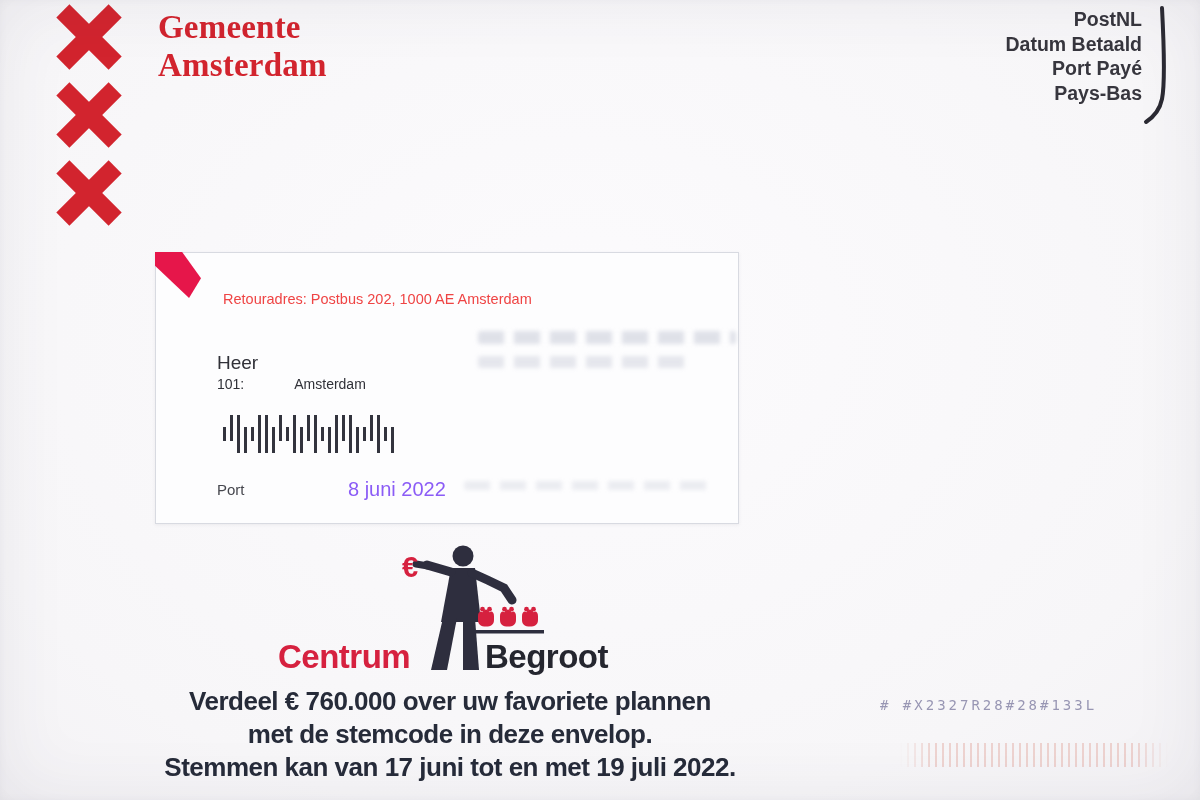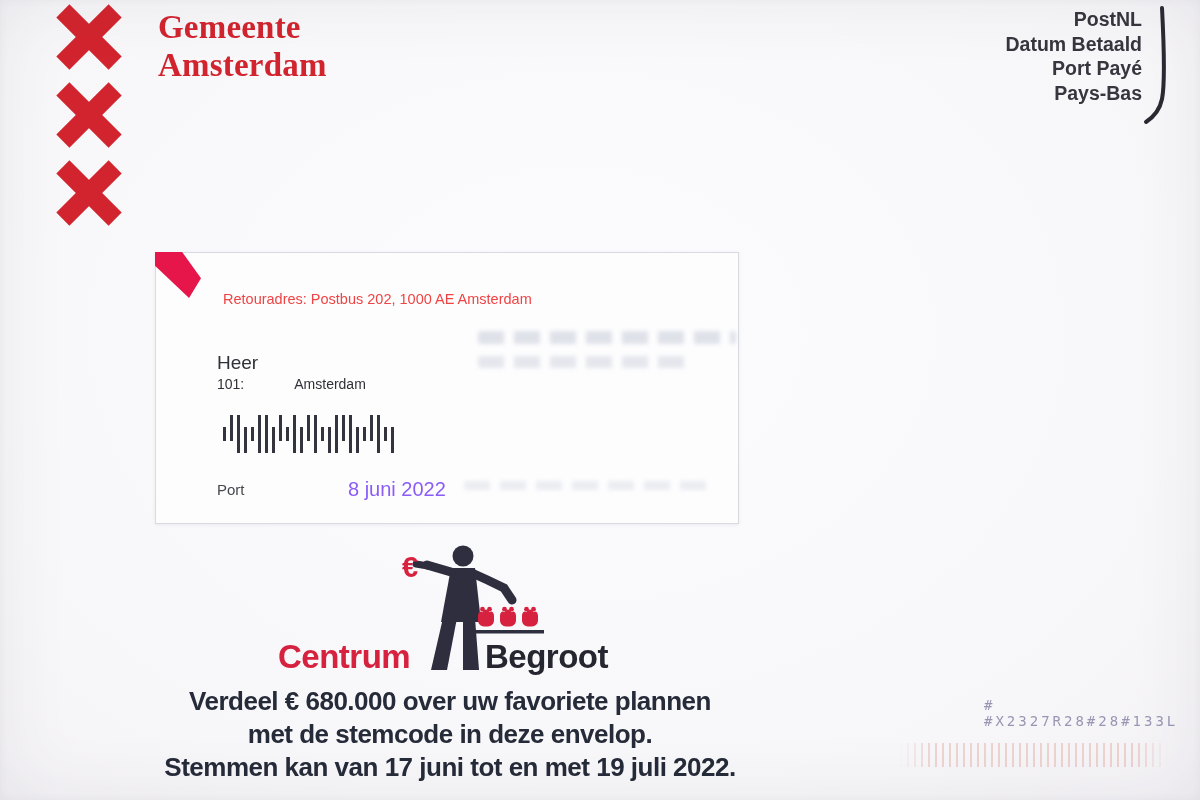--- a/index.html
+++ b/index.html
@@ -57,21 +57,21 @@
   .campaign-logo .body{fill:var(--dark-navy,#2e2e3e);}
   .campaign-logo .limb{stroke:var(--dark-navy,#2e2e3e);fill:none;stroke-linecap:round;}
   .campaign-logo .red{fill:var(--campaign-red,#d6213f);}
   .logo-text{font-family:"Liberation Sans",sans-serif;font-weight:700;font-size:33px;letter-spacing:-.5px;}
 
   
   .tagline{position:absolute;left:0;top:685px;width:900px;text-align:center;
     color:#262b39;font-weight:700;font-size:26px;line-height:33px;letter-spacing:-.5px;}
 
   
-  .sort-code{position:absolute;left:984px;top:697px;font-family:"DejaVu Sans Mono",monospace;
+  .sort-code{position:absolute;left:880px;top:697px;font-family:"DejaVu Sans Mono",monospace;
     font-size:14px;letter-spacing:3px;color:#8886a8;opacity:.85;}
   .bleed-barcode{position:absolute;left:900px;top:743px;width:268px;height:24px;opacity:.45;
     background:repeating-linear-gradient(90deg,rgba(219,142,130,.75) 0 2px,transparent 2px 7px);
     filter:blur(.7px);
     -webkit-mask-image:linear-gradient(90deg,transparent,#000 12%,#000 88%,transparent);
     mask-image:linear-gradient(90deg,transparent,#000 12%,#000 88%,transparent);}
 </style>
 </head>
 <body>
 
@@ -150,21 +150,21 @@
       <use href="#purse" x="228" y="69"></use>
       <use href="#purse" x="250" y="69"></use>
     </g>
     <rect class="body" x="202" y="92" width="72" height="3.5"></rect>
 
     <text class="logo-text red" x="8" y="130">Centrum</text>
     <text class="logo-text" x="215" y="130" fill="#25262f">Begroot</text>
   </svg>
 
   <div class="tagline">
-    <div>Verdeel € 680.000 over uw favoriete plannen</div>
+    <div>Verdeel € 760.000 over uw favoriete plannen</div>
     <div>met de stemcode in deze envelop.</div>
     <div>Stemmen kan van 17 juni tot en met 19 juli 2022.</div>
   </div>
 
   <div class="sort-code"># #X2327R28#28#133L</div>
   <div class="bleed-barcode"></div>
 
 </div>
 
 </body></html>

